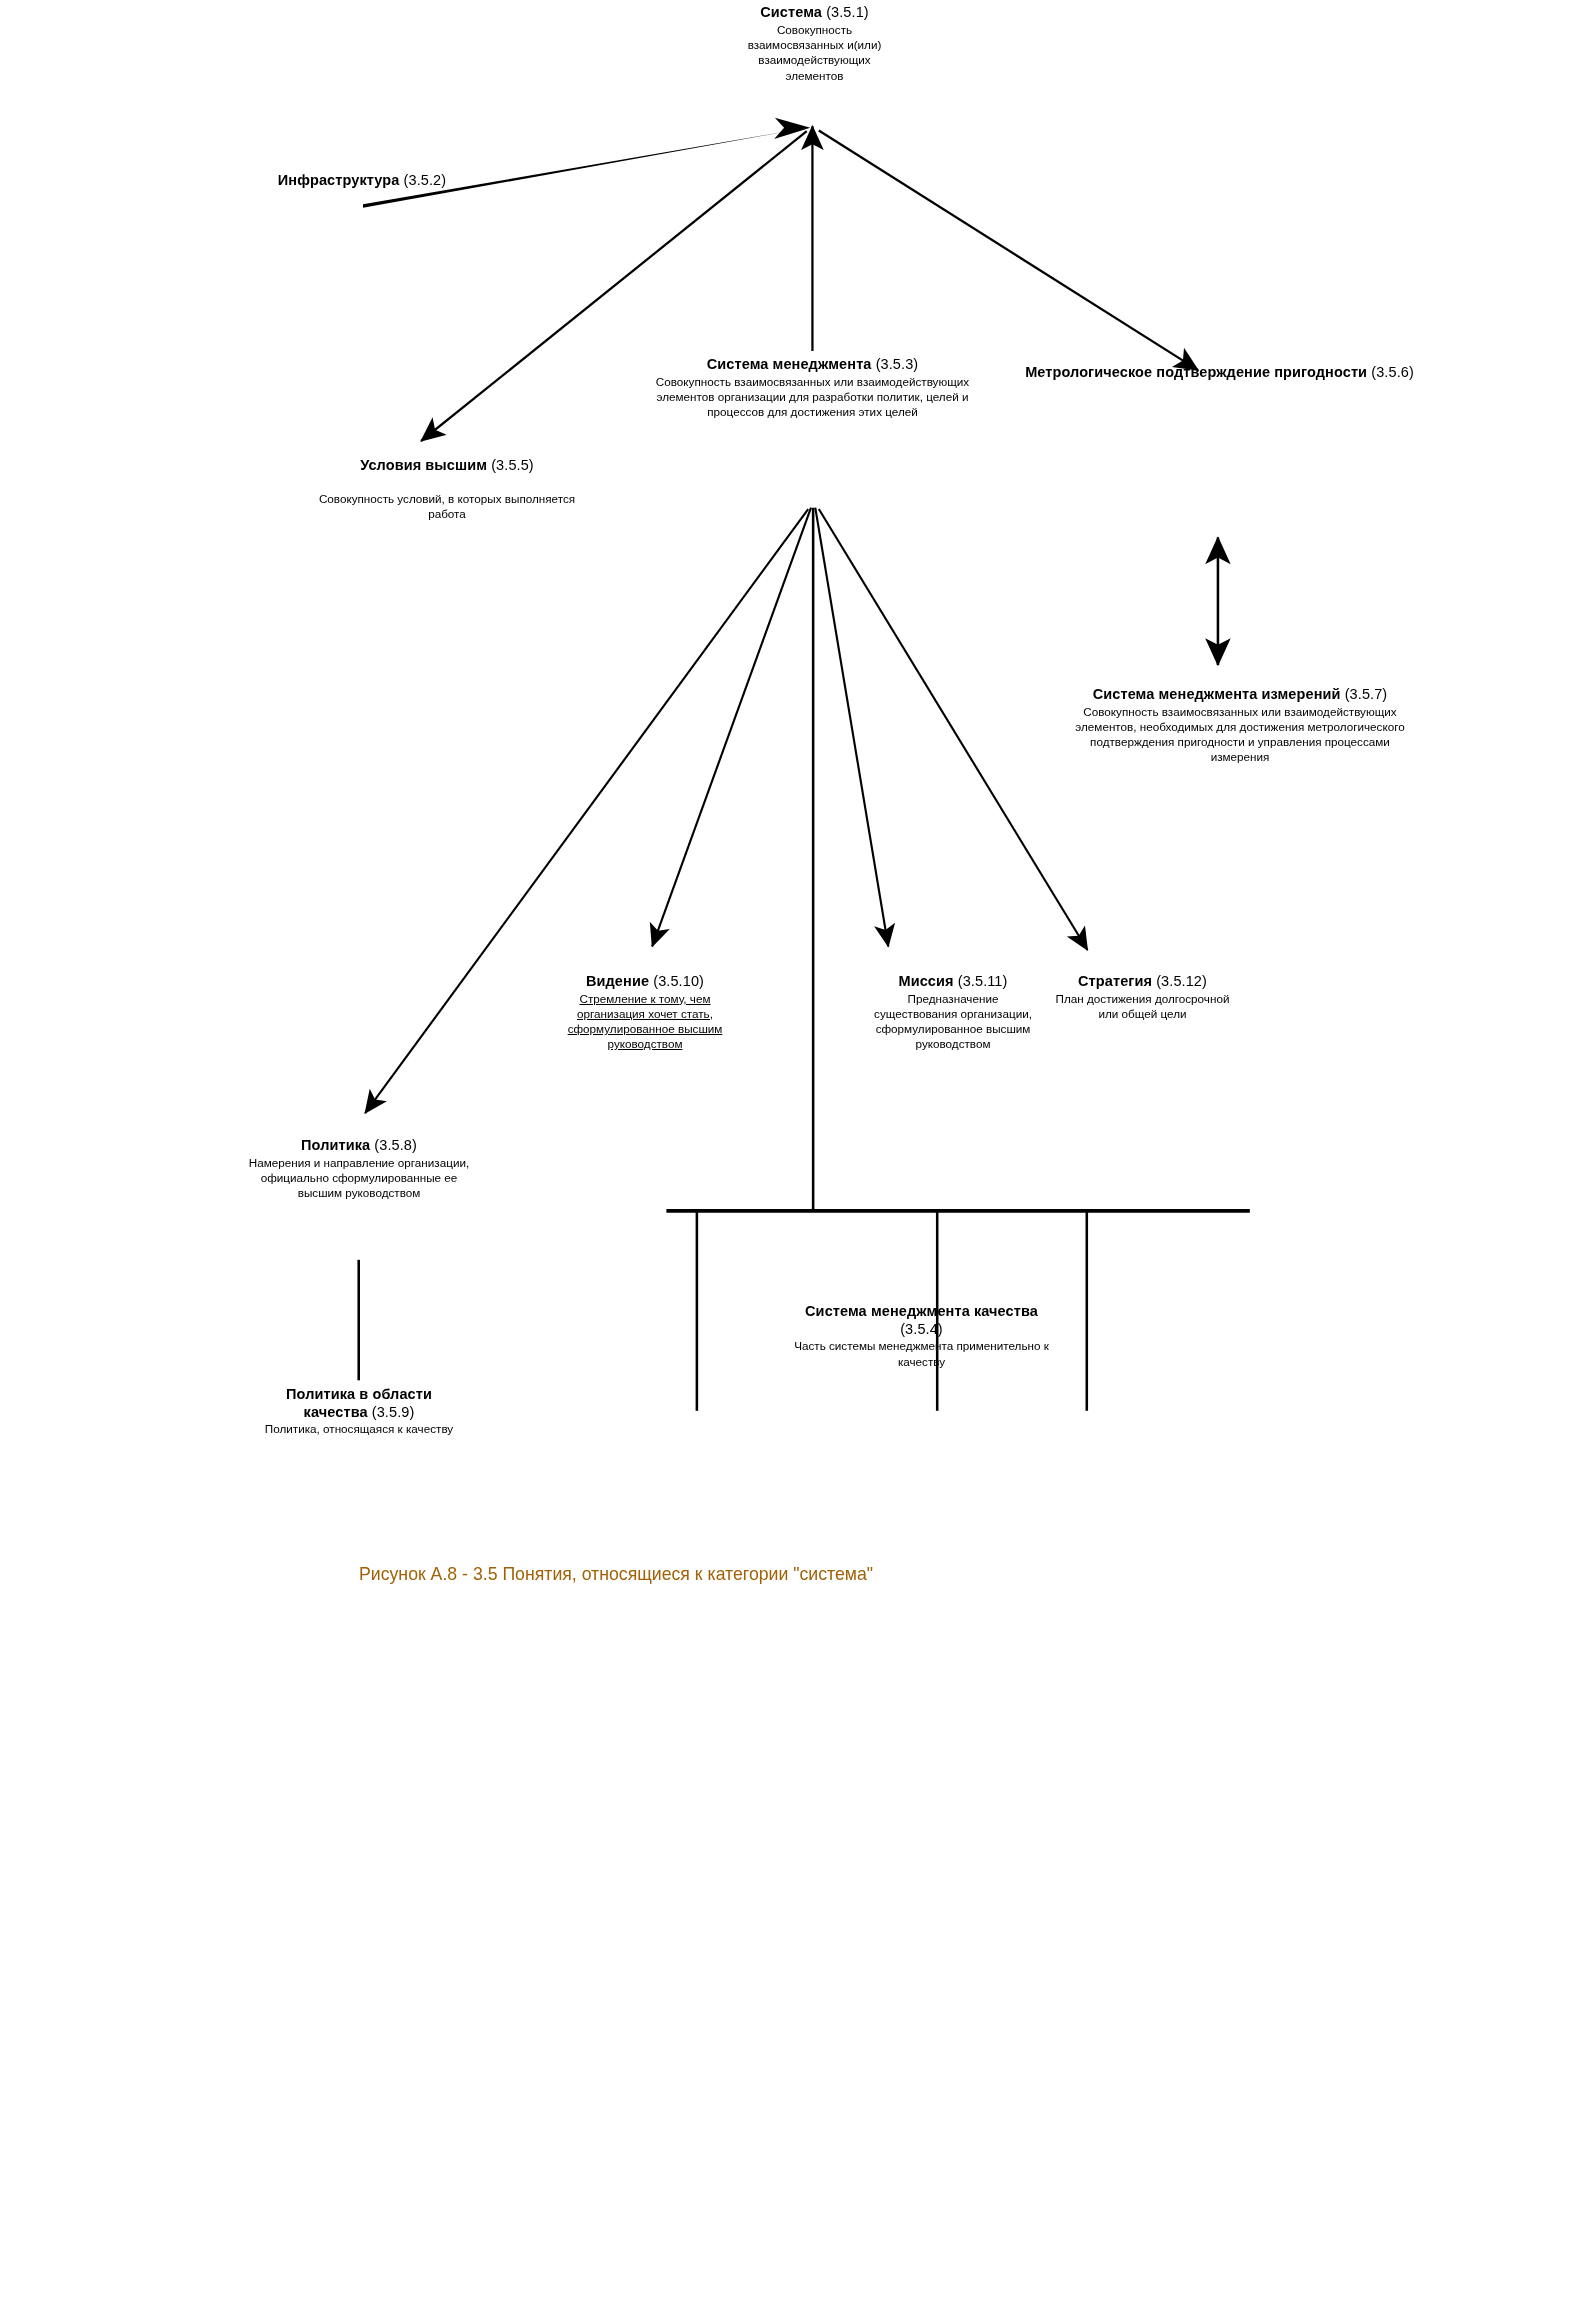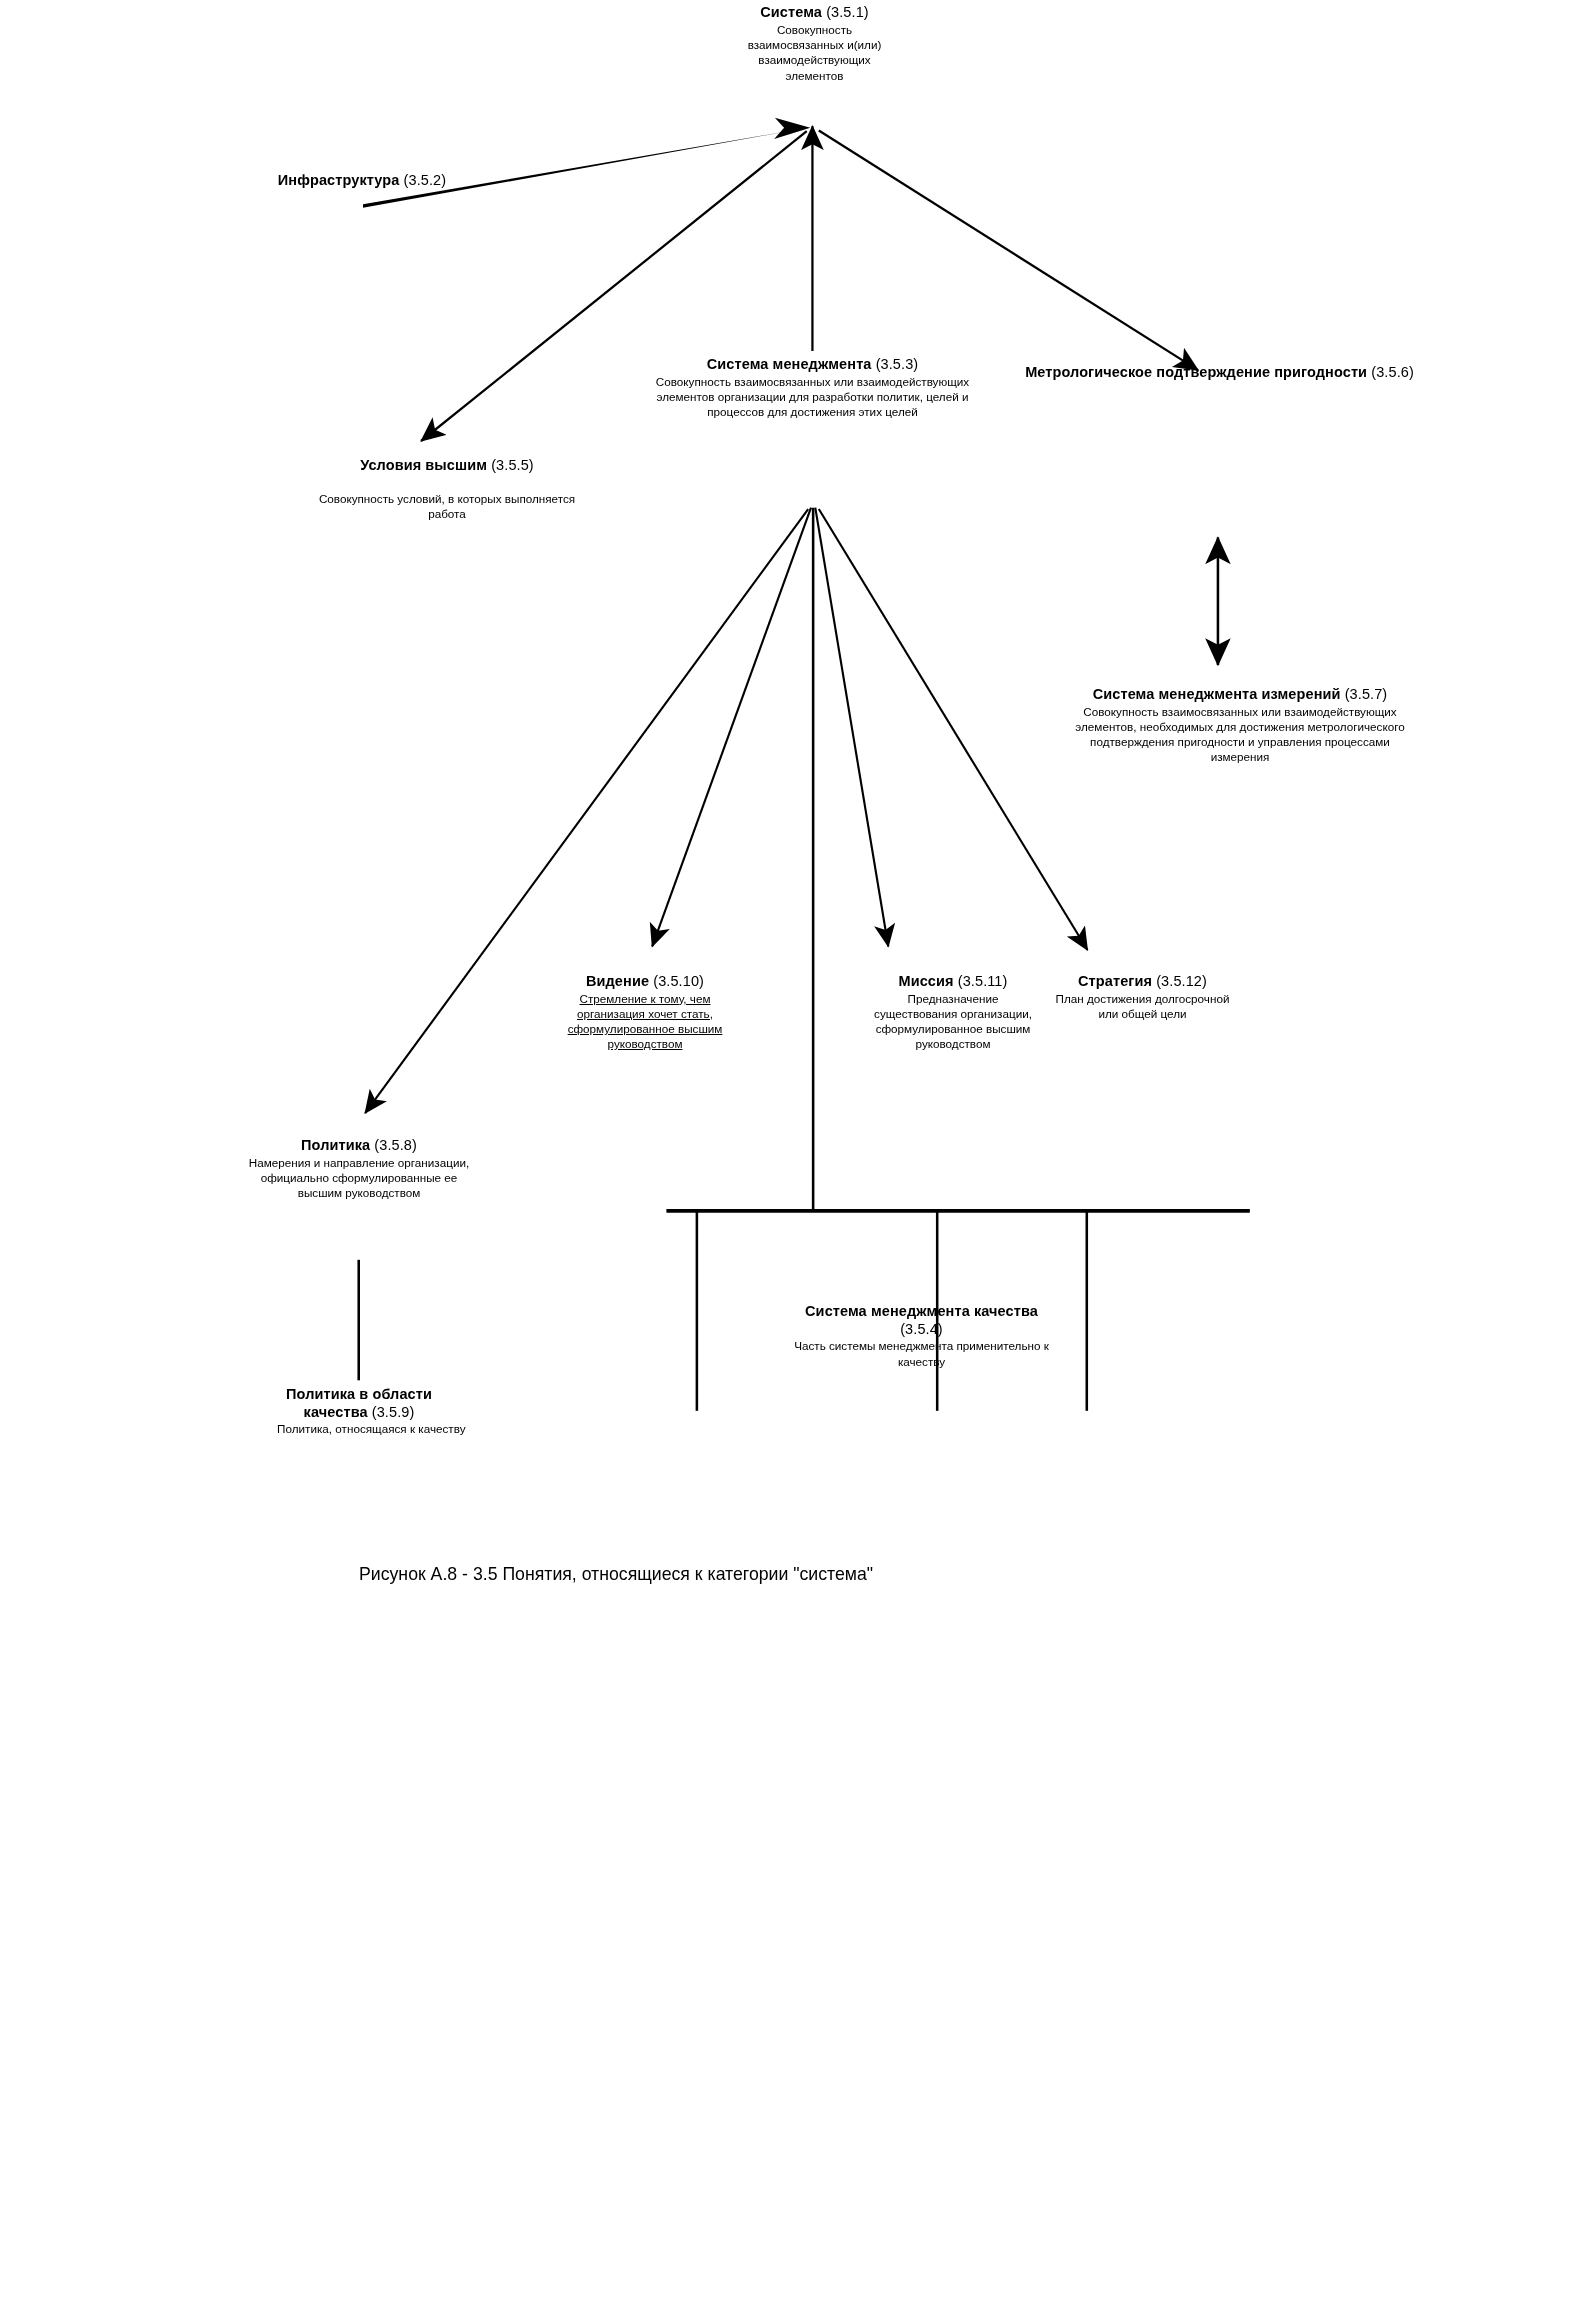--- a/index.html
+++ b/index.html
@@ -3,21 +3,21 @@
 <meta charset="utf-8">
 <style>
   html,body{margin:0;padding:0;background:#ffffff;}
   body{width:1588px;height:2319px;position:relative;font-family:"Liberation Sans","DejaVu Sans",sans-serif;color:#000;}
   #canvas{position:absolute;left:0;top:0;width:1588px;height:2319px;}
   svg#edges{position:absolute;left:0;top:0;width:1588px;height:2319px;pointer-events:none;}
   .node{position:absolute;text-align:center;}
   .node .ttl{font-weight:bold;font-size:14.5px;line-height:1.22;letter-spacing:0.1px;}
   .node .ttl .num{font-weight:normal;}
   .node .def{font-size:11.7px;line-height:1.30;margin-top:0.7px;}
-  .caption{position:absolute;font-size:17.7px;line-height:1.2;color:#000000;white-space:nowrap;}
+  .caption{position:absolute;font-size:17.7px;line-height:1.2;color:#a16207;white-space:nowrap;}
 </style>
 </head>
 <body>
 
 <div id="canvas">
 
   <svg id="edges" viewBox="0 0 2240 3271" xmlns="http://www.w3.org/2000/svg">
     <defs>
       <marker id="ah" markerWidth="13" markerHeight="13" refX="10.5" refY="5" orient="auto" markerUnits="strokeWidth">
         <path d="M0,0 L11,5 L0,10 L2.6,5 z" fill="#000"></path>
@@ -132,21 +132,21 @@
       <span class="num">(3.5.8)</span>
     </div>
     <div class="def" style="width:244px;margin:0 auto;">Намерения и направление организации, официально сформулированные ее высшим руководством</div>
   </div>
 
   <div class="node" style="left:234px;top:1386px;width:250px;">
     <div class="ttl" style="width:191px;margin:0 auto;">
       <span>Политика в области качества</span>
       <span class="num">(3.5.9)</span>
     </div>
-    <div class="def" style="width:213px;margin:0 auto;text-align:right;">Политика, относящаяся к качеству</div>
+    <div class="def" style="width:213px;margin:0 auto;">Политика, относящаяся к качеству</div>
   </div>
 
   <div class="node" style="left:758px;top:1303px;width:327px;">
     <div class="ttl" style="width:255px;margin:0 auto;">
       <span>Система менеджмента качества</span>
       <span class="num">(3.5.4)</span>
     </div>
     <div class="def" style="width:286px;margin:0 auto;text-align:center;">Часть системы менеджмента применительно к качеству</div>
   </div>
 

